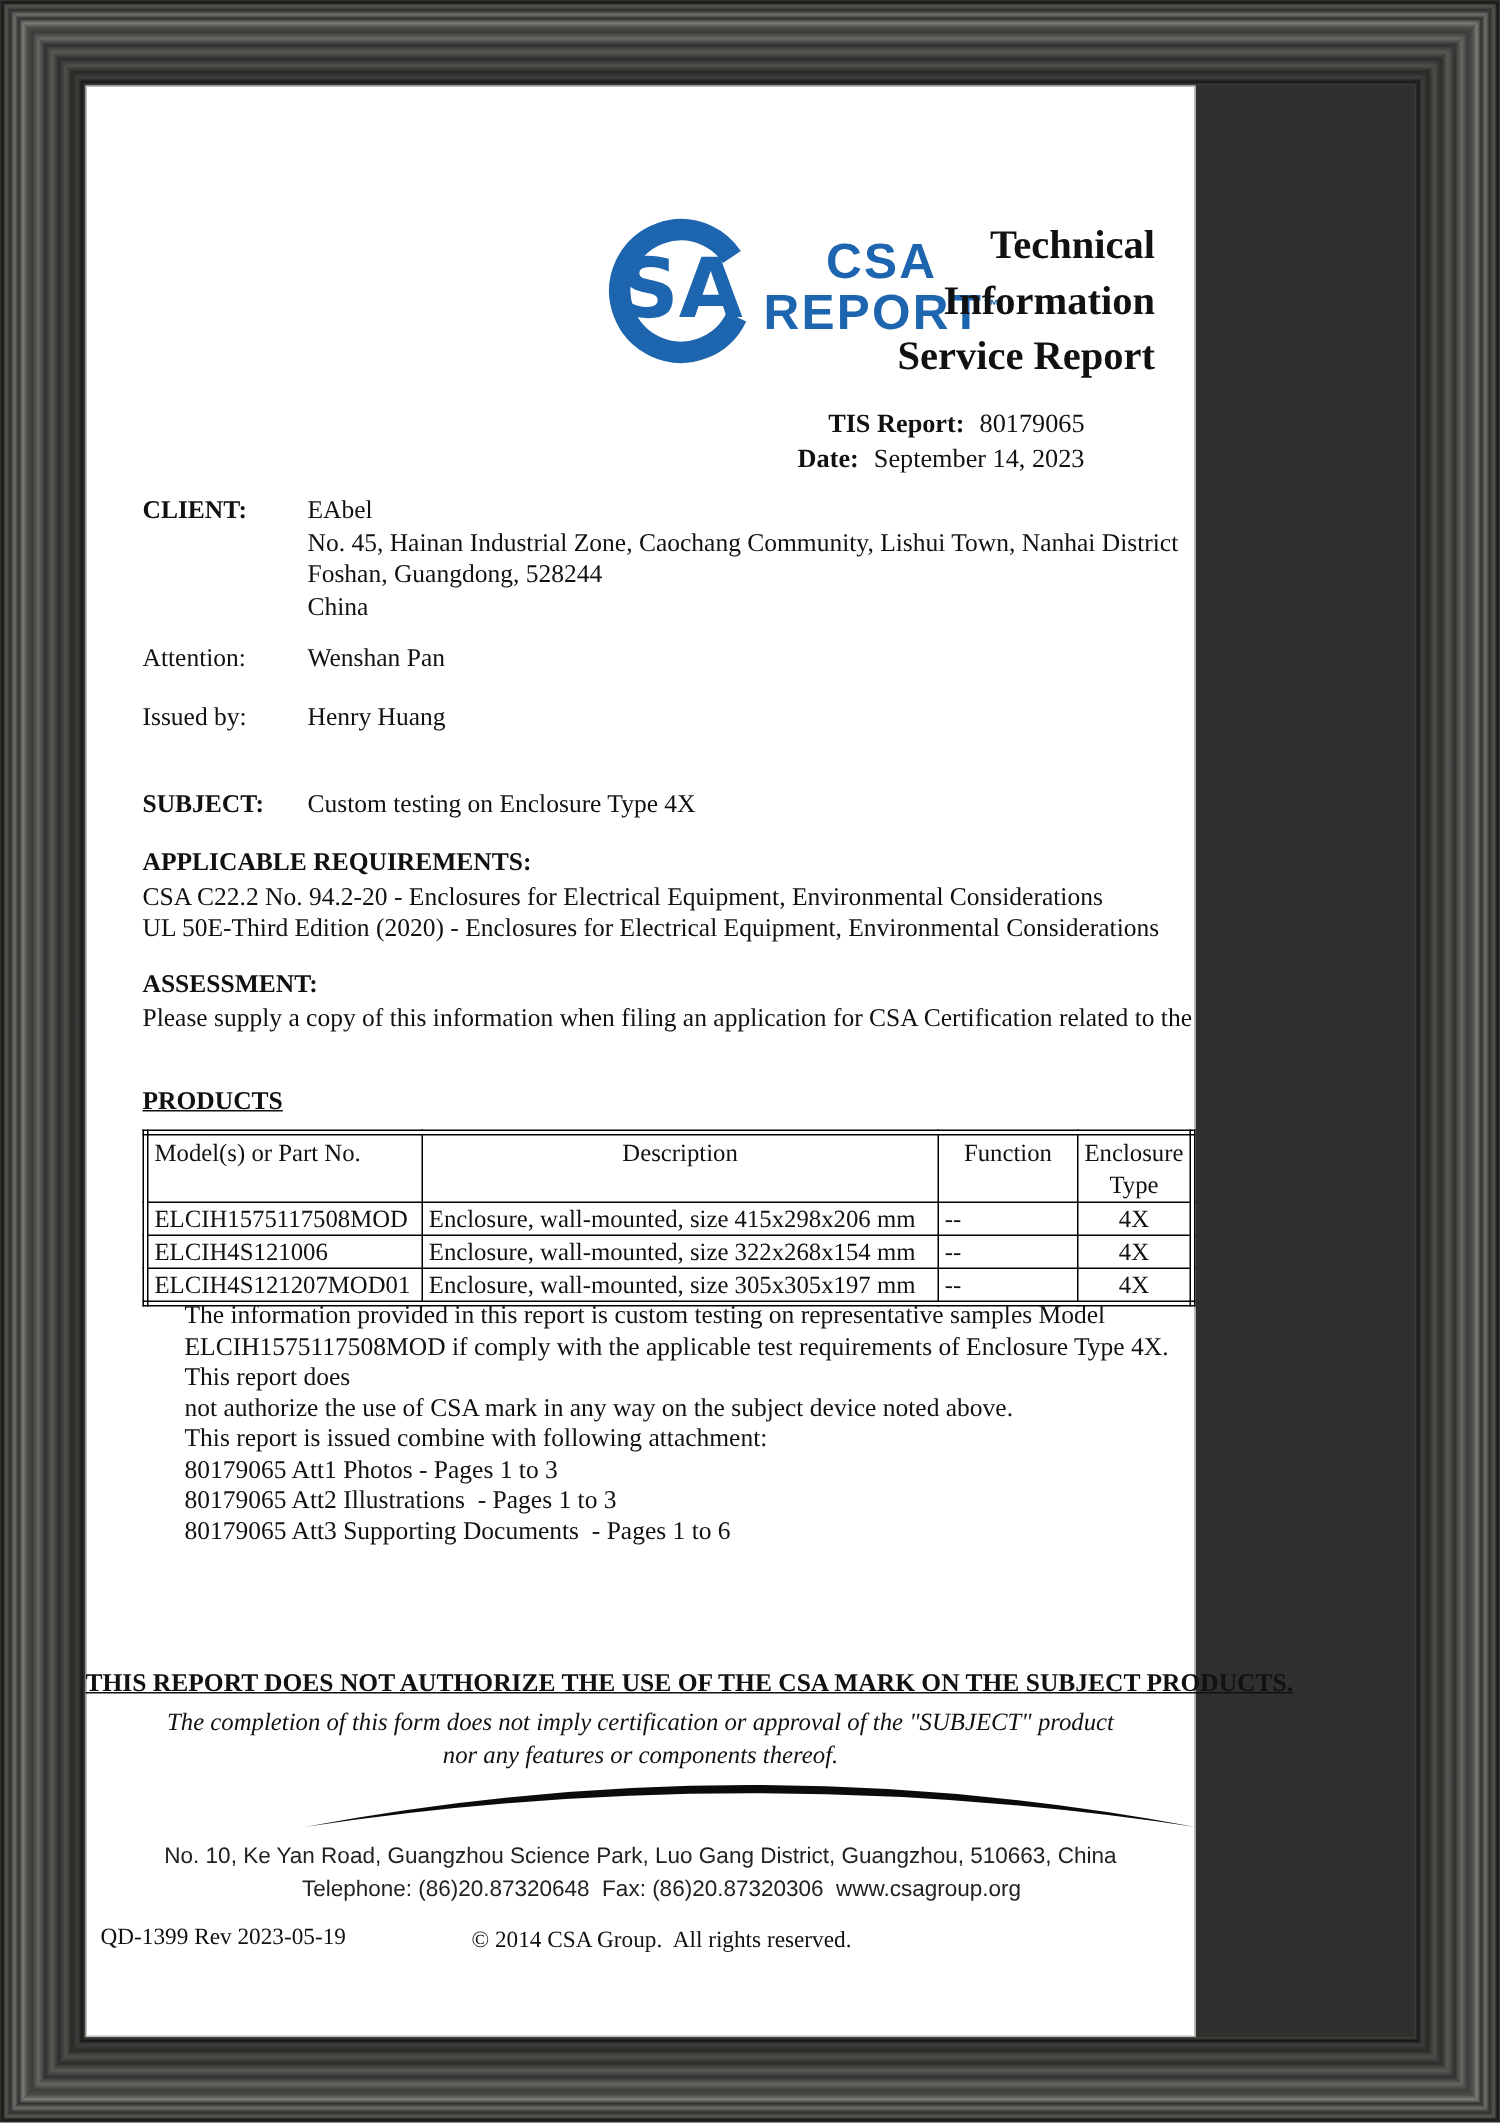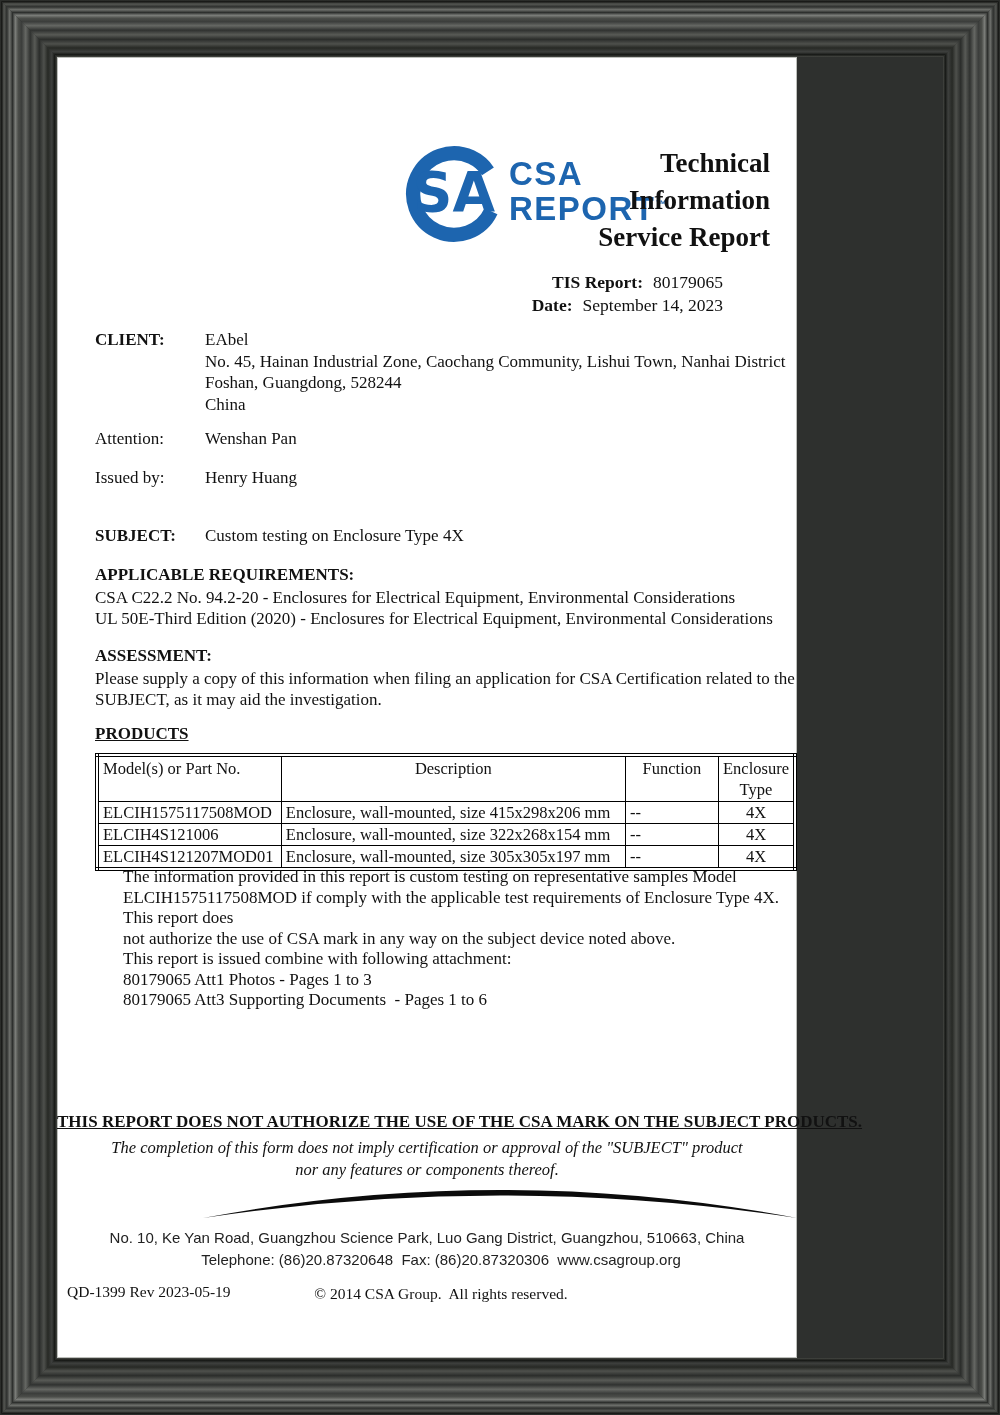--- a/index.html
+++ b/index.html
@@ -26,21 +26,21 @@
   
   .page{position:absolute;left:57px;top:57px;width:740px;height:1301px;background:#fff;
     box-shadow:inset 0 0 0 1px #bdbfbb;}
   .abs{position:absolute;}
   .nowrap{white-space:nowrap;}
   .pre{white-space:pre-wrap;margin-left:28px;}
   .b{font-weight:bold;}
   .u{text-decoration:underline;}
   
   .wordmark{font-family:"Liberation Sans",sans-serif;font-weight:bold;color:#1d65af;
-    font-size:33px;line-height:31px;letter-spacing:1.5px;}
+    font-size:33px;line-height:31px;letter-spacing:1.5px;text-align:center;}
   .wordmark sup{font-size:11px;letter-spacing:0;}
   
   .doc-title{right:27px;top:88px;text-align:right;font-size:27px;font-weight:bold;line-height:37px;}
   
   .meta{right:74px;top:214px;text-align:right;font-size:17.5px;line-height:22.5px;}
   .meta .val{padding-left:10px;}
   
   .t{font-size:17px;line-height:21px;}
   .lbl{left:38px;}
   .val-col{left:148px;}
@@ -117,21 +117,20 @@
 
   <div class="abs t lbl b" style="top:468px;">SUBJECT:</div>
   <div class="abs t val-col nowrap" style="top:468px;">Custom testing on Enclosure Type 4X</div>
 
   <div class="abs heading" style="top:508px;">APPLICABLE REQUIREMENTS:</div>
   <div class="abs t lbl nowrap" style="top:530px;">CSA C22.2 No. 94.2-20 - Enclosures for Electrical Equipment, Environmental Considerations</div>
   <div class="abs t lbl nowrap" style="top:551px;">UL 50E-Third Edition (2020) - Enclosures for Electrical Equipment, Environmental Considerations</div>
 
   <div class="abs heading" style="top:589px;">ASSESSMENT:</div>
   <div class="abs t lbl nowrap" style="top:611px;">Please supply a copy of this information when filing an application for CSA Certification related to the</div>
-  <div class="abs t lbl nowrap" style="top:632px;">SUBJECT, as it may aid the investigation.</div>
 
   <div class="abs heading u" style="top:667px;">PRODUCTS</div>
 
   <table class="products">
     <colgroup>
         <col class="w1">
         <col class="w2">
         <col class="w3">
         <col class="w4">
       </colgroup>
@@ -164,20 +163,21 @@
       </tr>
     </tbody>
   </table>
 
   <div class="abs notes">
     <div class="nowrap pre">The information provided in this report is custom testing on representative samples Model</div>
     <div class="nowrap pre">ELCIH1575117508MOD if comply with the applicable test requirements of Enclosure Type 4X. This report does</div>
     <div class="nowrap pre">not authorize the use of CSA mark in any way on the subject device noted above.</div>
     <div class="nowrap pre">This report is issued combine with following attachment:</div>
     <div class="nowrap pre">80179065 Att1 Photos - Pages 1 to 3</div>
+    <div class="nowrap pre">80179065 Att2 Illustrations  - Pages 1 to 3</div>
     <div class="nowrap pre">80179065 Att3 Supporting Documents  - Pages 1 to 6</div>
   </div>
 
   <div class="abs fineprint">
     <div class="nowrap">The completion of this form does not imply certification or approval of the "SUBJECT" product</div>
     <div class="nowrap">nor any features or components thereof.</div>
   </div>
   <div class="abs statement">THIS REPORT DOES NOT AUTHORIZE THE USE OF THE CSA MARK ON THE SUBJECT PRODUCTS.</div>
 
   <svg class="abs" style="left:143px;top:1121px;" width="600" height="42" viewBox="0 0 600 42">

